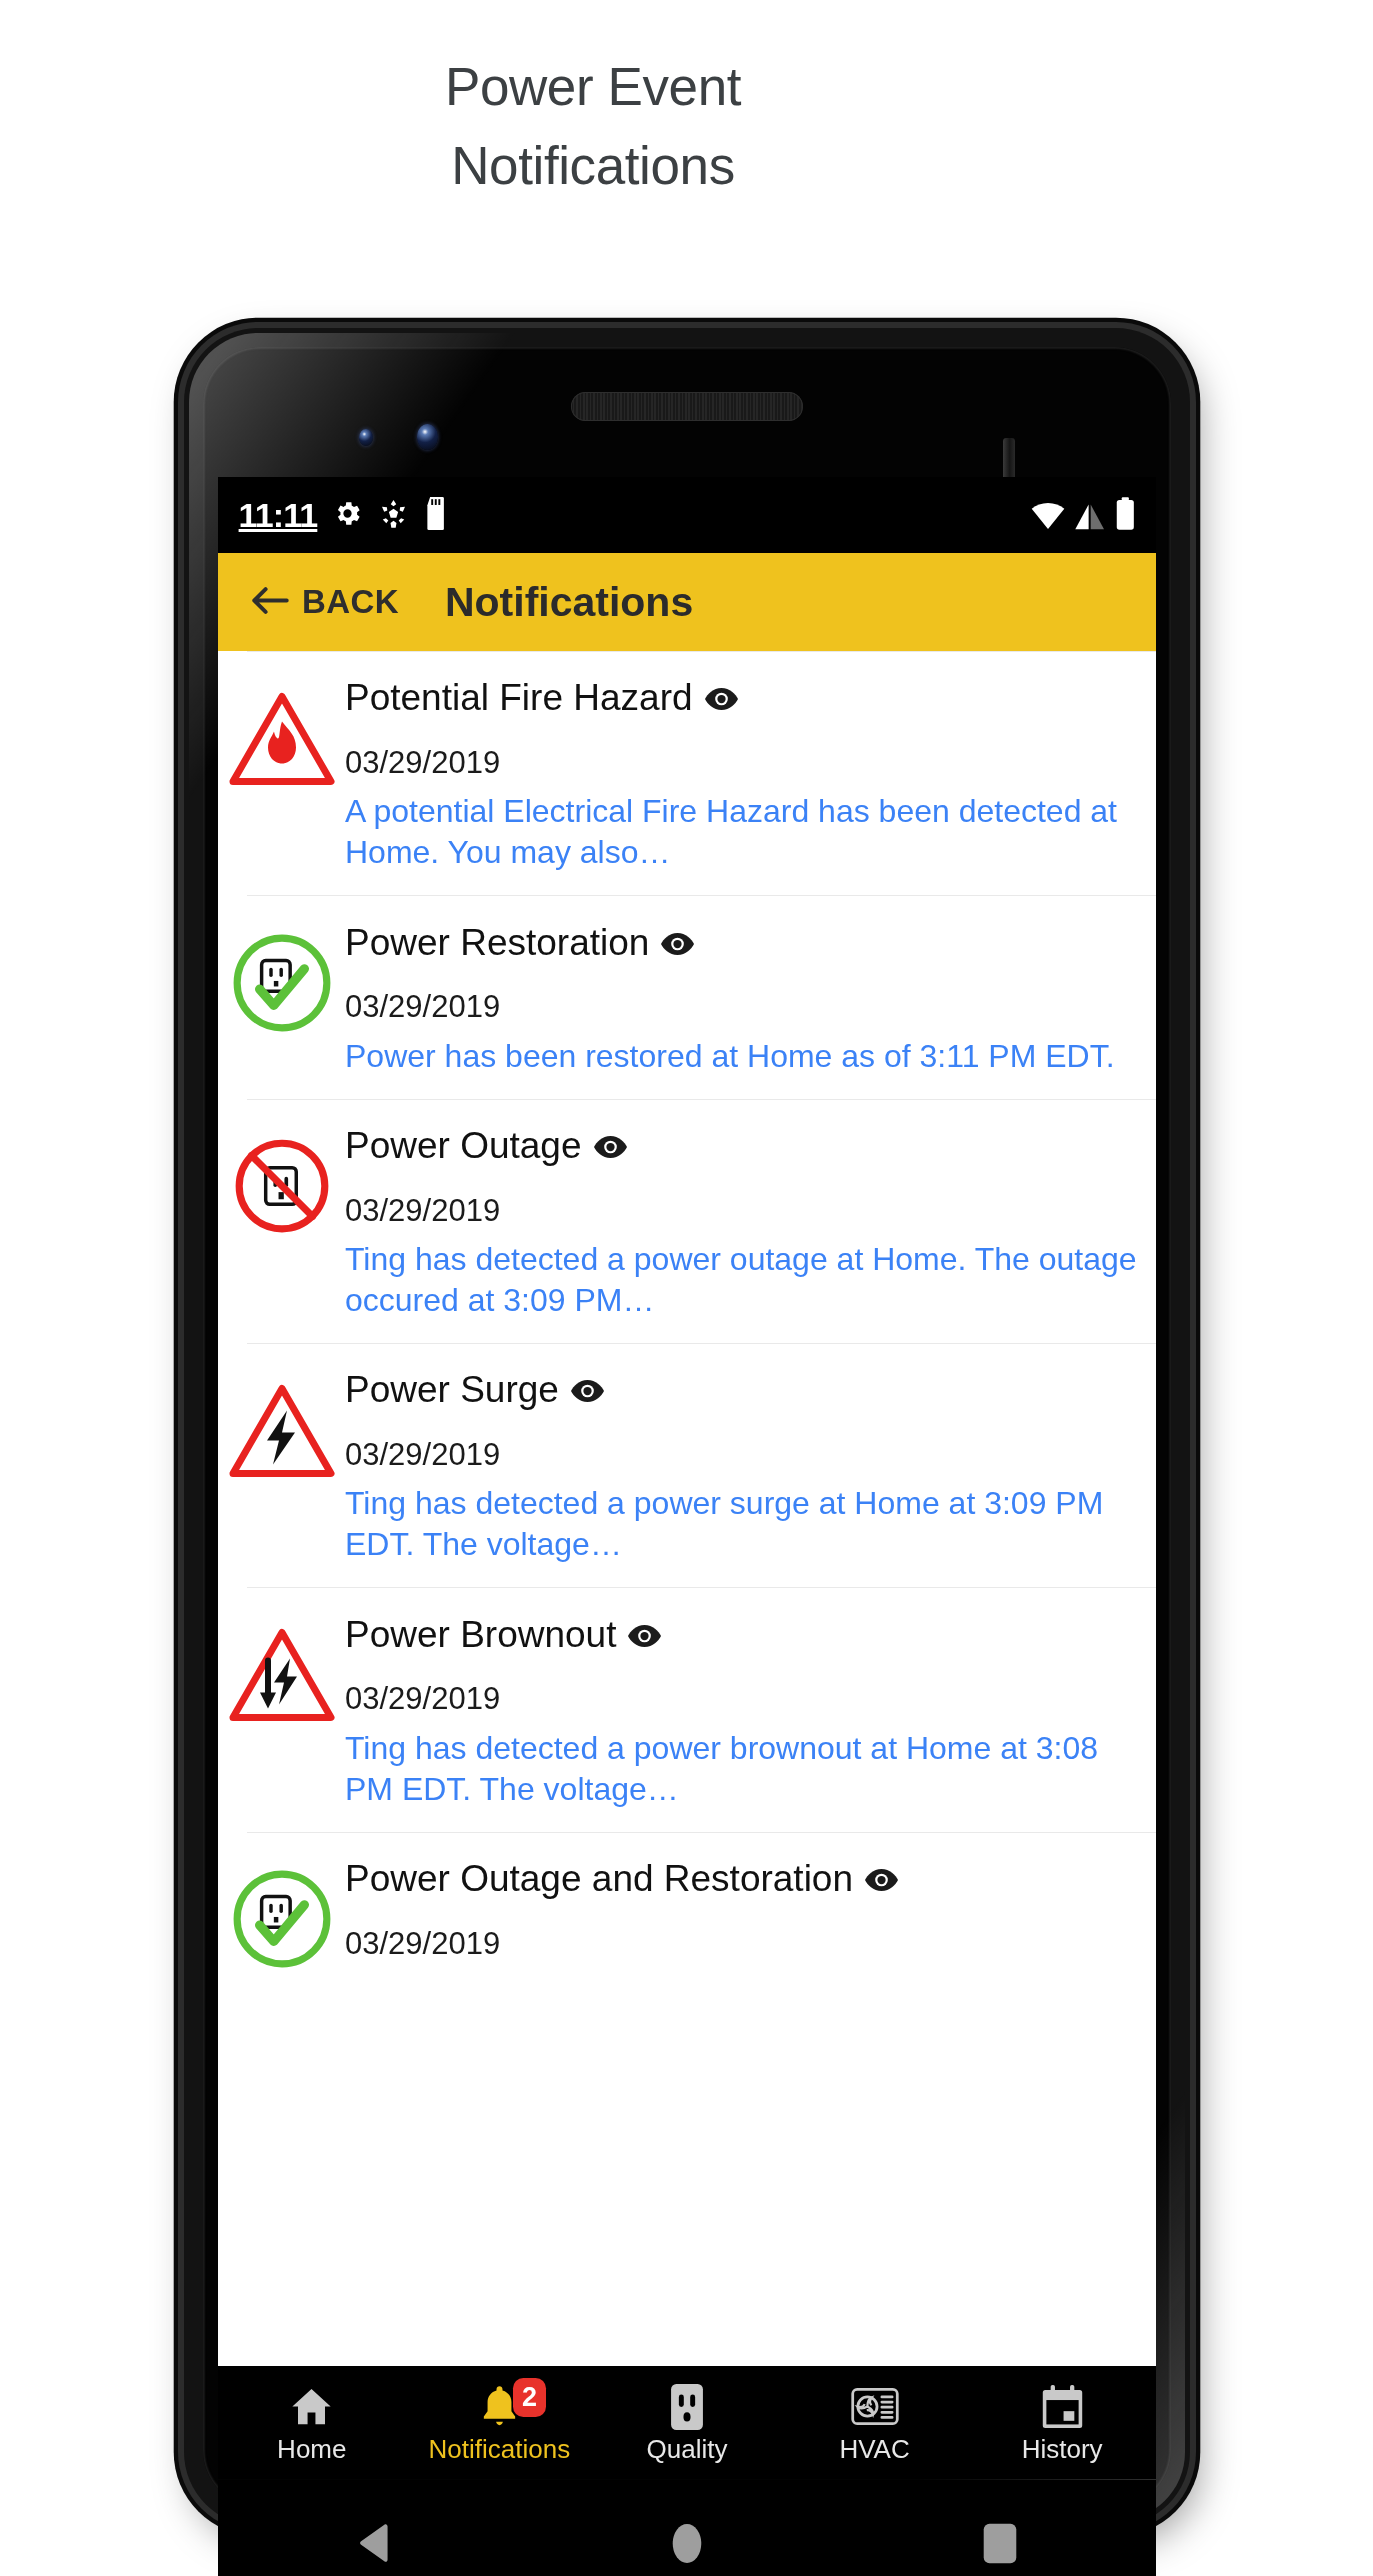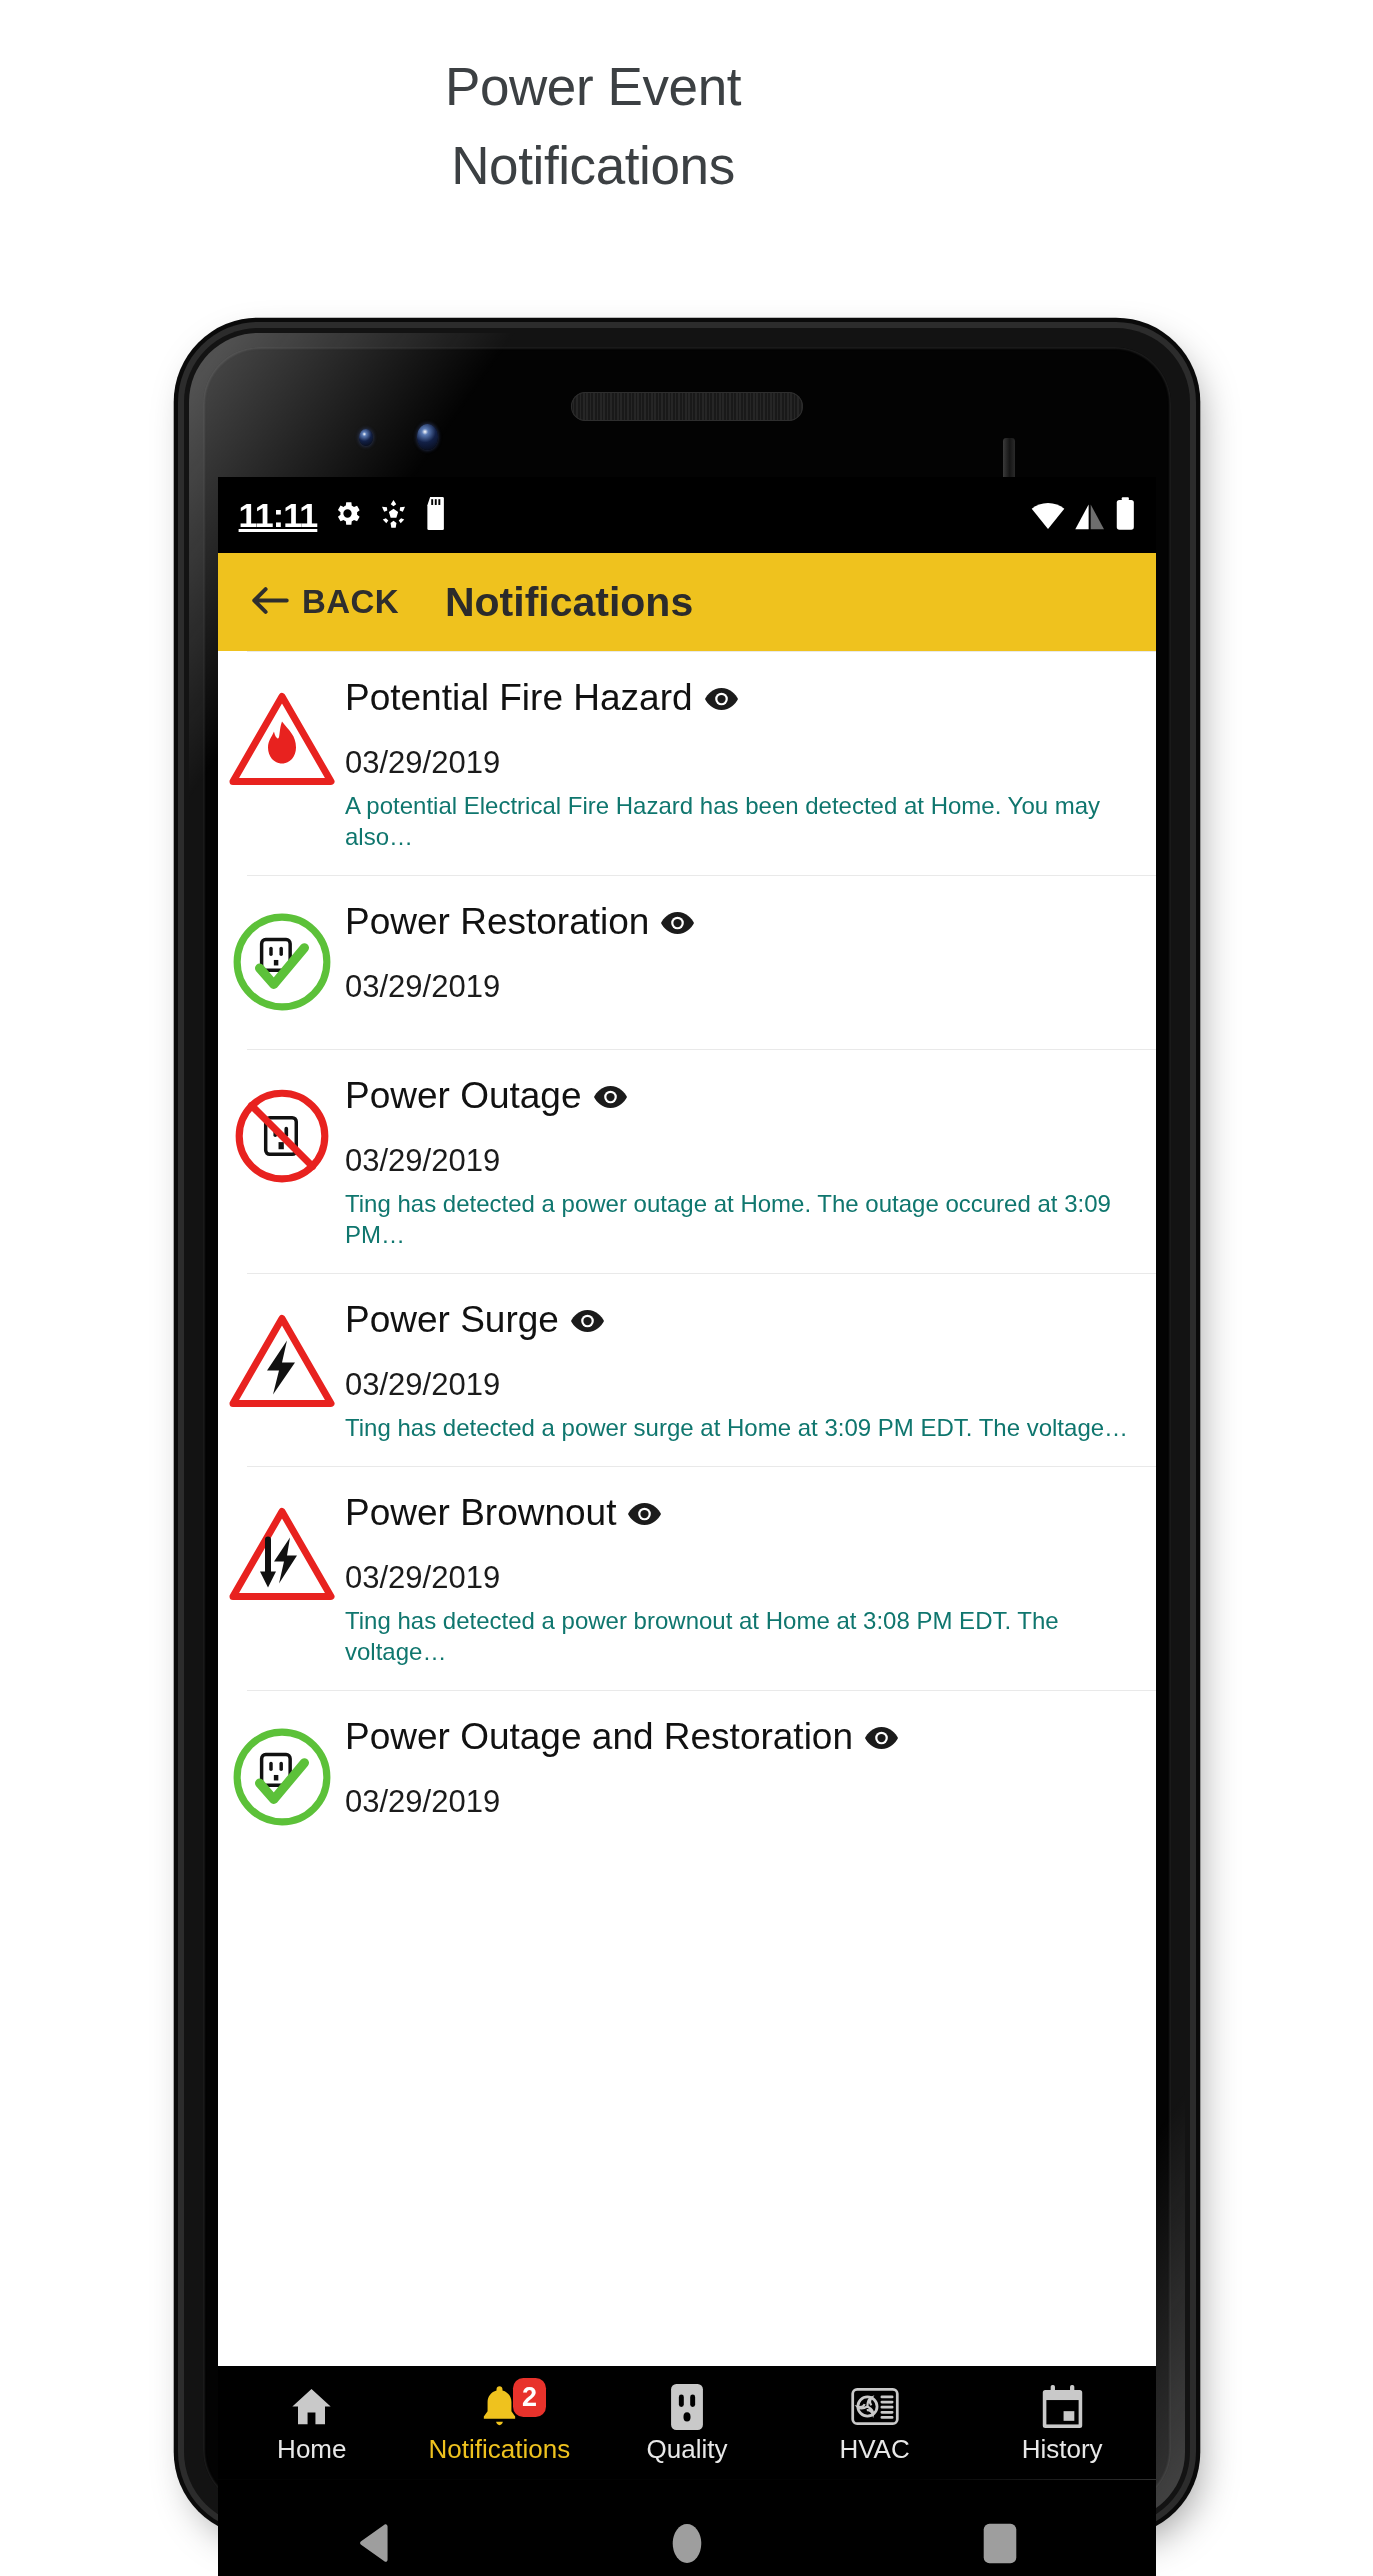--- a/index.html
+++ b/index.html
@@ -122,21 +122,21 @@
     display:flex;align-items:center;justify-content:center;
     margin-left:-29px;
   }
   .notif-body{flex:1;padding-right:19px;padding-top:3.4px;}
   .notif-title{
     font-size:37px;color:#111;font-weight:400;line-height:1.15;
     display:flex;align-items:center;gap:12px;white-space:nowrap;text-align:center;
   }
   .notif-date{font-size:31px;color:#1b1b1b;margin-top:24px;line-height:1.2;}
   .notif-desc{
-    font-size:24px;color:#0f766e;margin-top:10.3px;line-height:1.28;
+    font-size:32px;color:#3b82f6;margin-top:10.3px;line-height:1.28;
   }
   .eye-ico{display:inline-block;vertical-align:middle;}
 
   
   #tab-bar{
     position:absolute;left:218px;top:2366px;width:938px;height:113px;
     background:#000;display:flex;align-items:center;
   }
   .tab-item{
     flex:1;display:flex;flex-direction:column;align-items:center;
@@ -279,20 +279,21 @@
           <span>Power Restoration</span>
           <span class="eye-ico">
             <svg width="33" height="22" viewBox="0 0 24 16" fill="#1b1b1b">
               <path d="M12 0C6 0 1.6 4.5 0 8c1.6 3.5 6 8 12 8s10.4-4.5 12-8c-1.6-3.5-6-8-12-8z"></path>
               <circle cx="12" cy="8" r="4.6" fill="#fff"></circle>
               <circle cx="12" cy="8" r="3" fill="#1b1b1b"></circle>
             </svg>
           </span>
         </div>
         <div class="notif-date">03/29/2019</div>
+        <div class="notif-desc">Power has been restored at Home as of 3:11 PM EDT.</div>
       </div>
     </div>
 
     <div class="notif-row">
       <div class="notif-icon">
         <svg width="106" height="106" viewBox="0 0 104 104">
           <circle cx="52" cy="52" r="42" fill="#fff" stroke="#e8221f" stroke-width="7"></circle>
           <path d="M40 34h22a4 4 0 0 1 4 4v28a4 4 0 0 1-4 4H40a4 4 0 0 1-4-4V38a4 4 0 0 1 4-4z" fill="#fff" stroke="#111" stroke-width="3.4" stroke-linejoin="round"></path>
           <rect x="43.6" y="43" width="3.6" height="10" rx="1.8" fill="#111"></rect>
           <rect x="54.4" y="43" width="3.6" height="10" rx="1.8" fill="#111"></rect>

